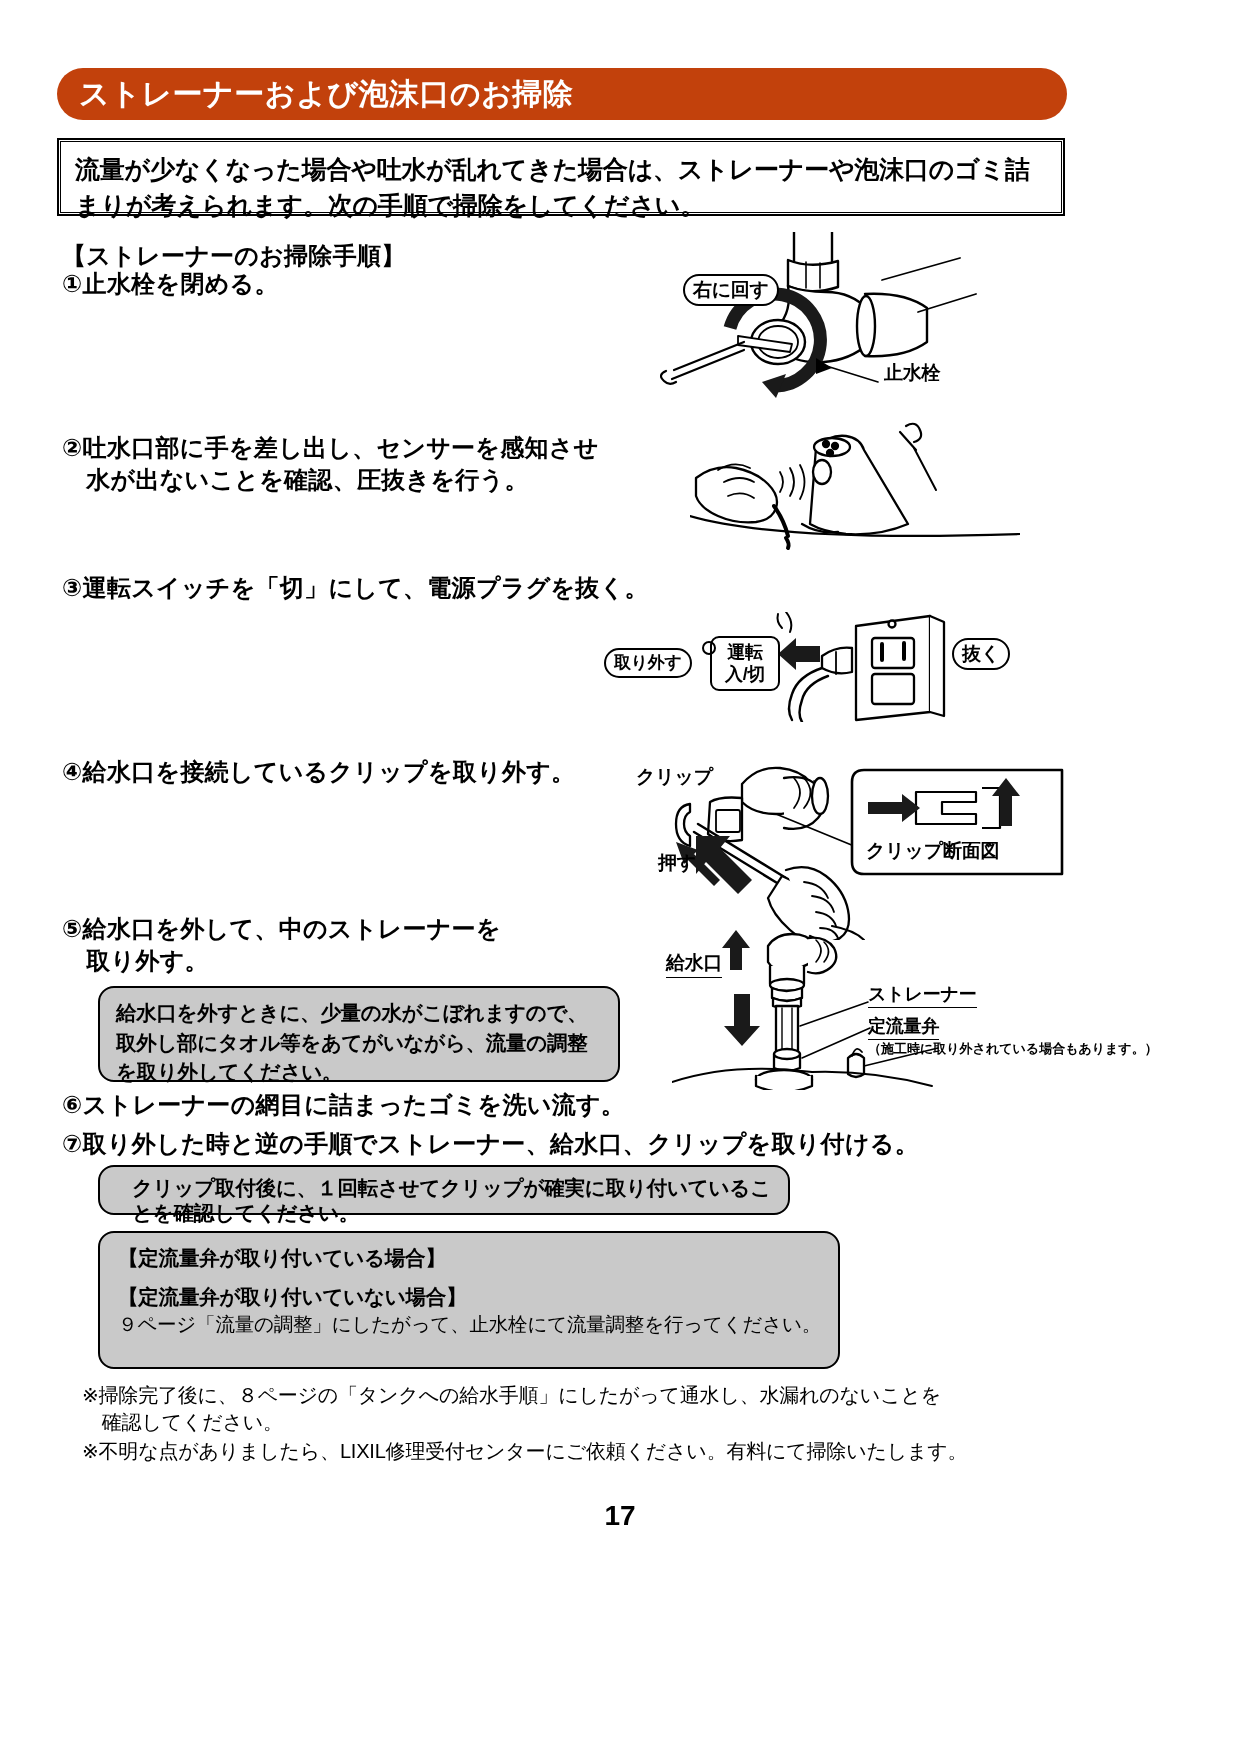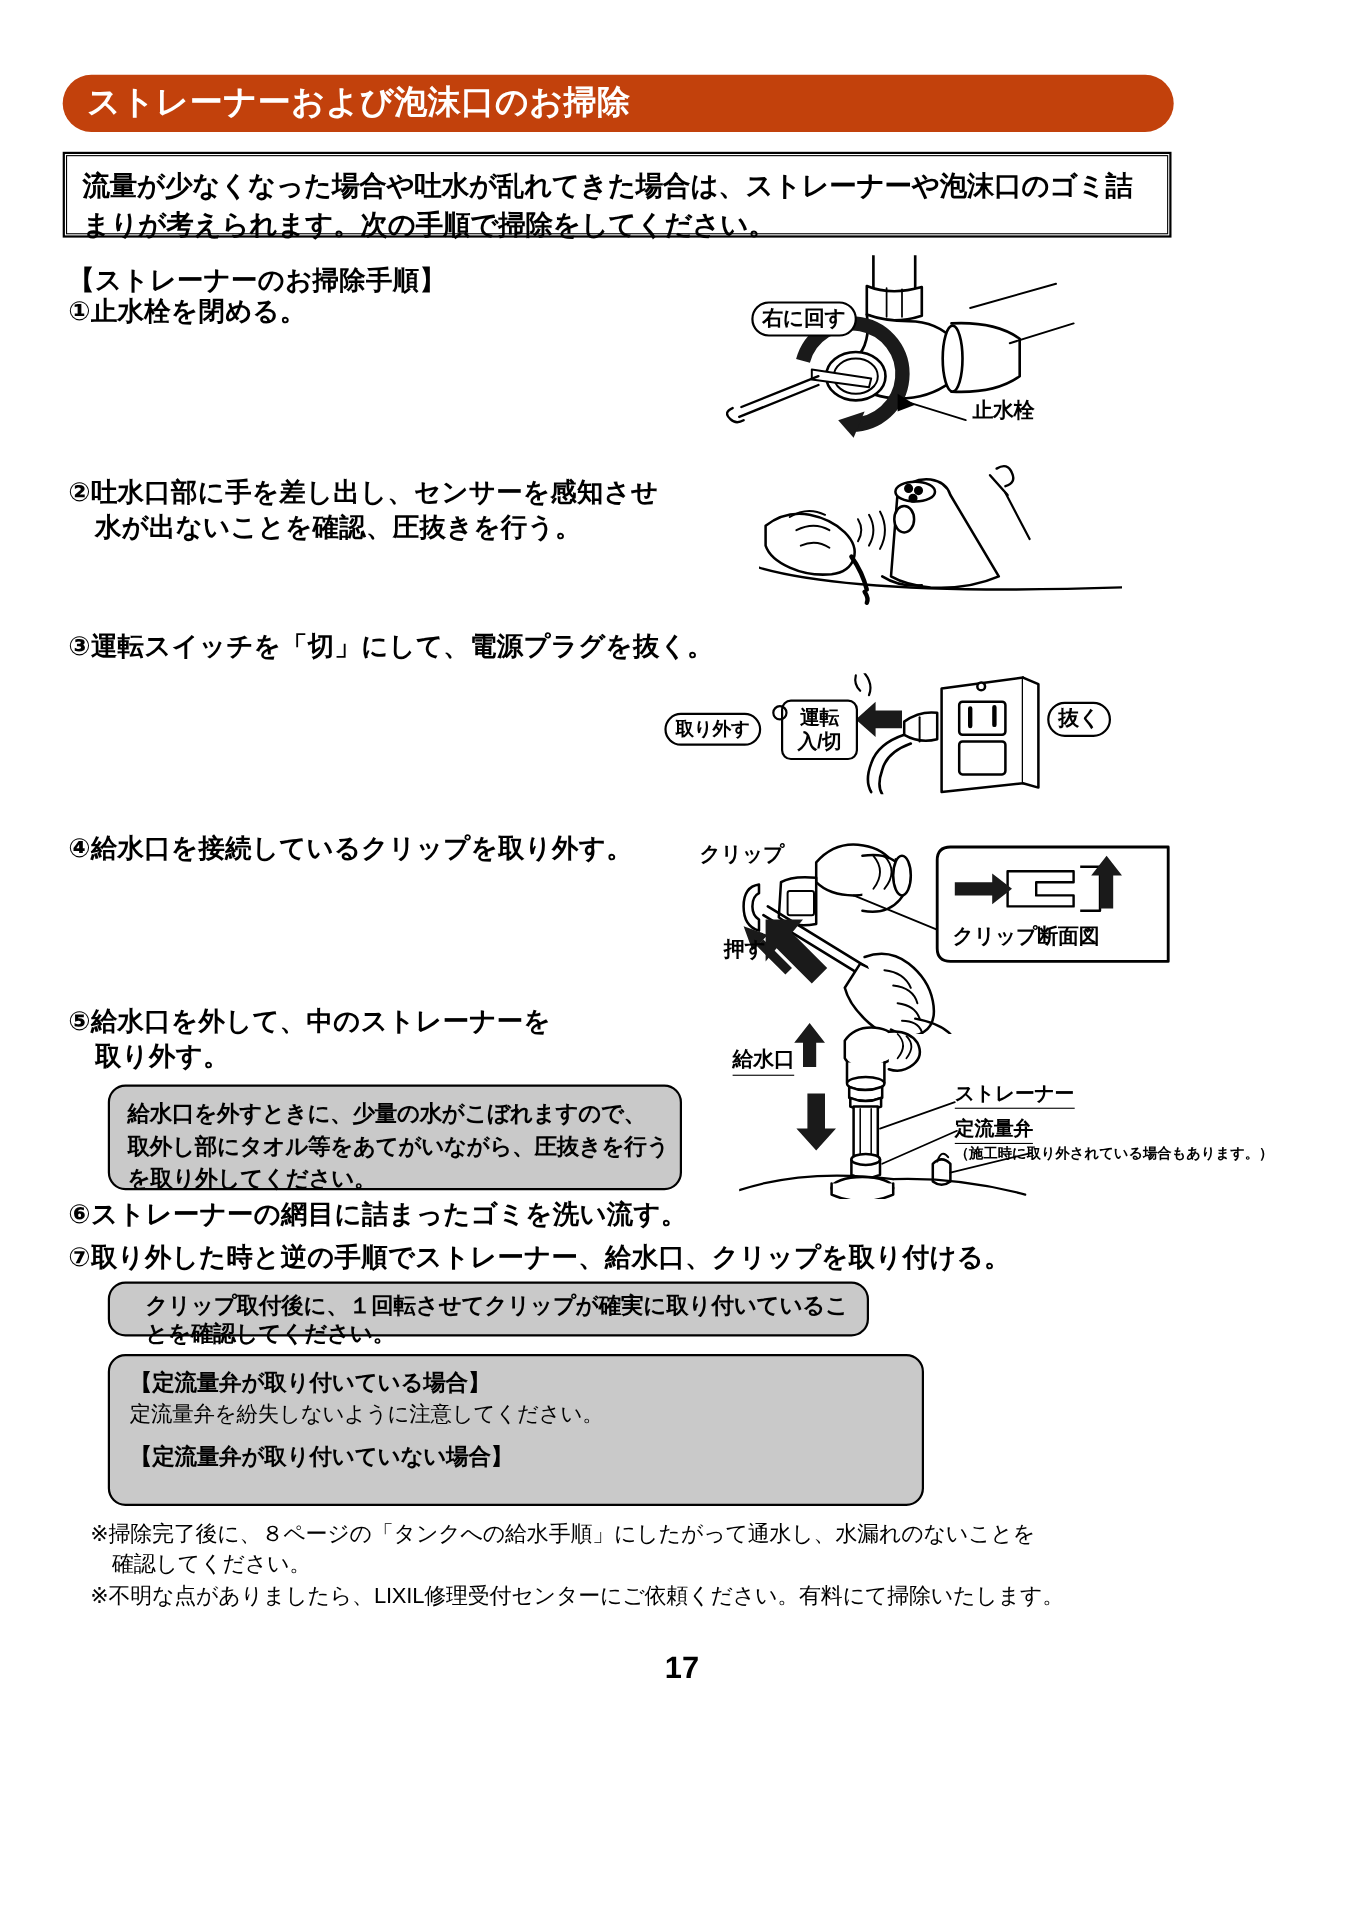--- a/index.html
+++ b/index.html
@@ -243,33 +243,33 @@
 　水が出ないことを確認、圧抜きを行う。</div>
   <div class="txt step-head step3">③運転スイッチを「切」にして、電源プラグを抜く。</div>
   <div class="txt step-head step4">④給水口を接続しているクリップを取り外す。</div>
   <div class="txt step-head step5">⑤給水口を外して、中のストレーナーを
 　取り外す。</div>
   <div class="txt step-head step6">⑥ストレーナーの網目に詰まったゴミを洗い流す。</div>
   <div class="txt step-head step7">⑦取り外した時と逆の手順でストレーナー、給水口、クリップを取り付ける。</div>
 
   <div class="gray-box gbox-water">
     <p>給水口を外すときに、少量の水がこぼれますので、
-取外し部にタオル等をあてがいながら、圧抜きを行う
+取外し部にタオル等をあてがいながら、流量の調整
 を取り外してください。</p>
   </div>
 
   <div class="gray-box gbox-clip">
     <p>クリップ取付後に、１回転させてクリップが確実に取り付いていることを確認してください。</p>
   </div>
 
   <div class="gray-box gbox-valve">
     <div class="h">【定流量弁が取り付いている場合】</div>
-    <div class="b">定流量弁を紛失しないように注意してください。</div>
     <div class="gap"></div>
     <div class="h">【定流量弁が取り付いていない場合】</div>
+    <div class="b">９ページ「流量の調整」にしたがって、止水栓にて流量調整を行ってください。</div>
   </div>
 
   <div class="footnotes">
     <div class="note">※掃除完了後に、８ページの「タンクへの給水手順」にしたがって通水し、水漏れのないことを
 　確認してください。</div>
     <div class="note">※不明な点がありましたら、LIXIL修理受付センターにご依頼ください。有料にて掃除いたします。</div>
   </div>
 
   <div class="page-number">17</div>
 

